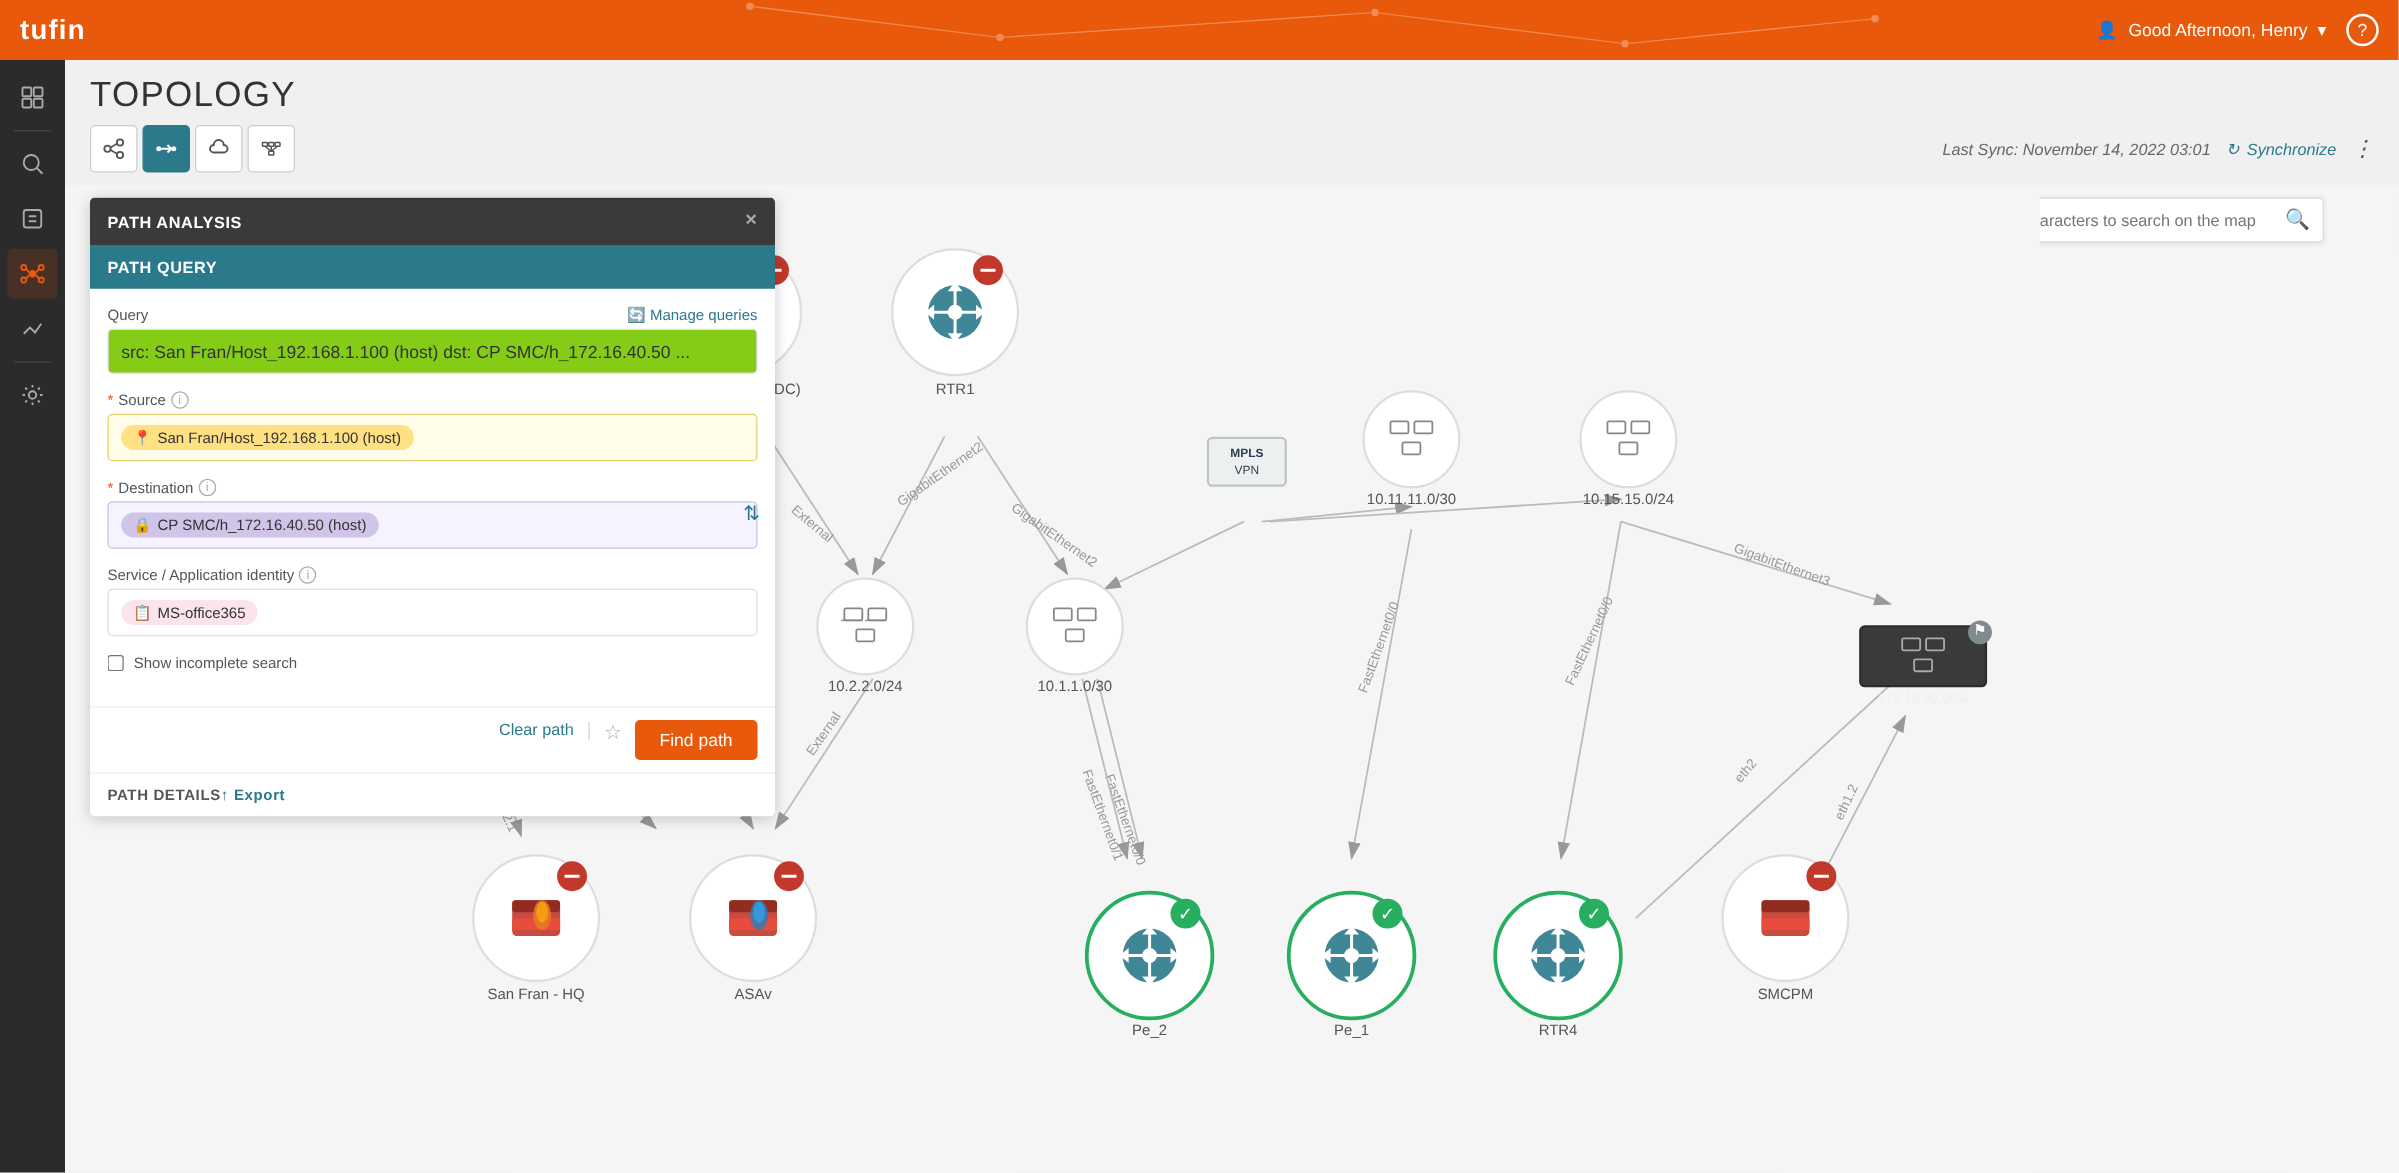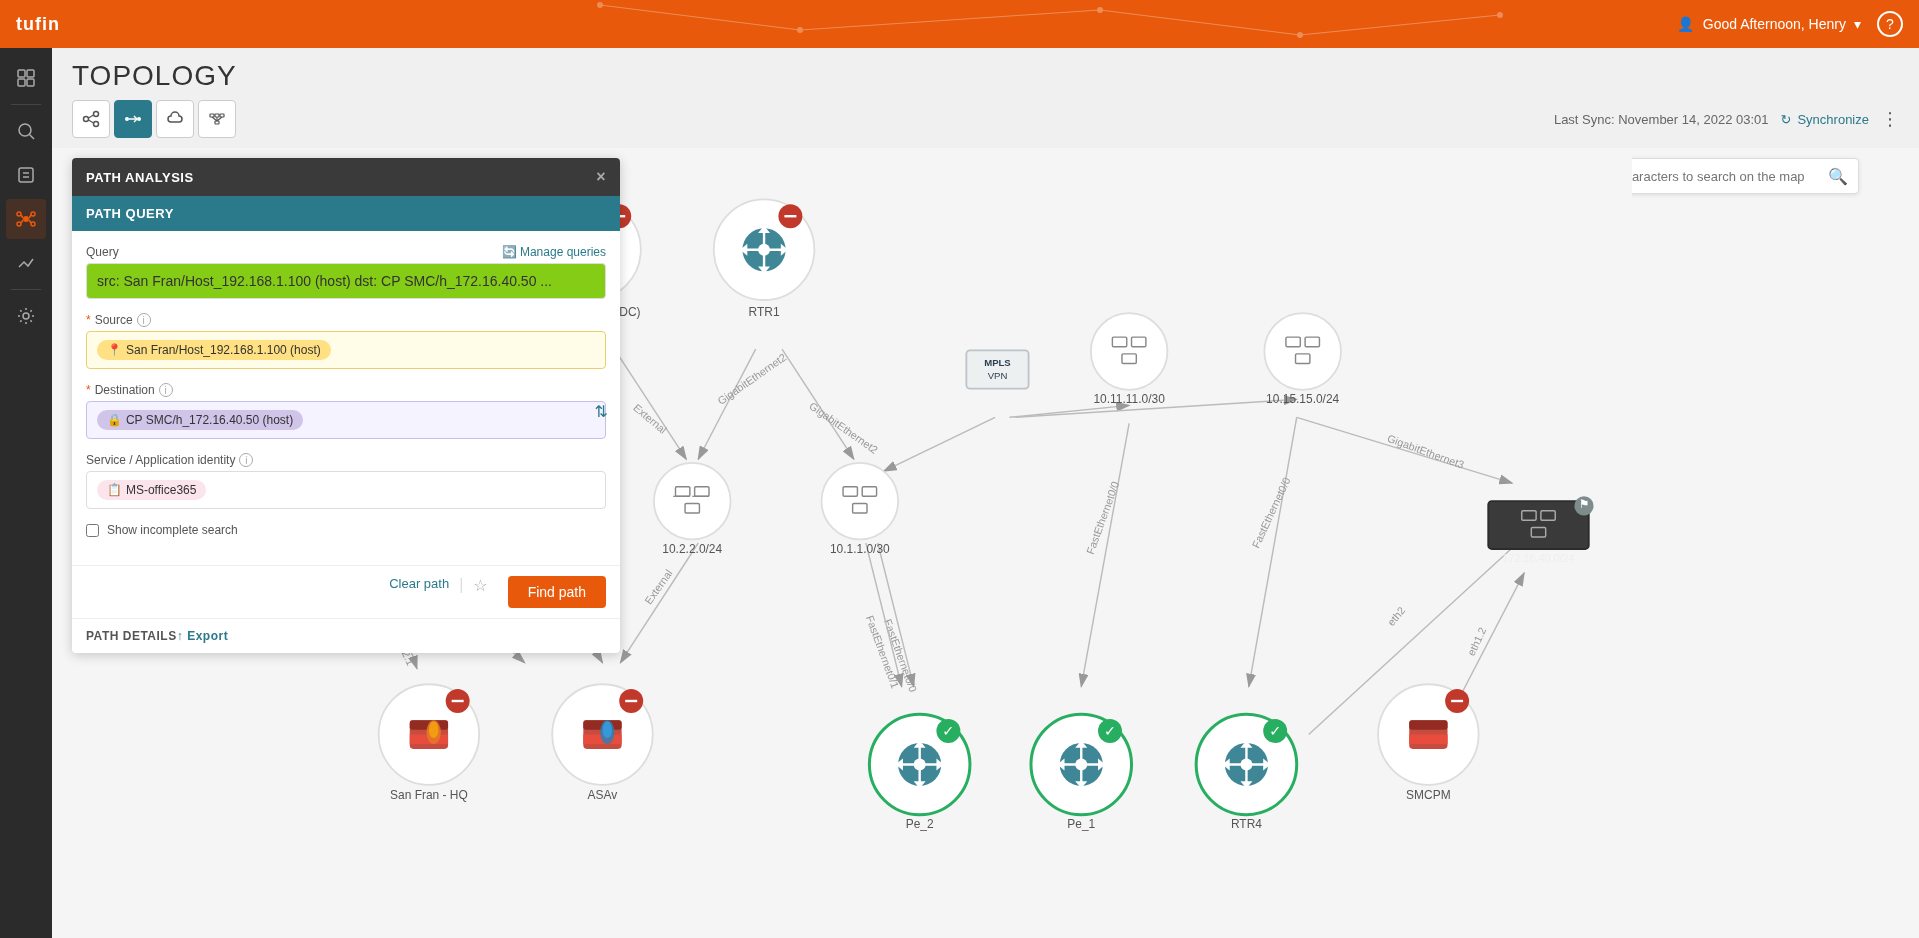--- a/index.html
+++ b/index.html
@@ -11,21 +11,21 @@
       height: 48px;
       display: flex;
       align-items: center;
       padding: 0 16px;
       justify-content: space-between;
       position: relative;
     }
     .header-logo {
       color: white;
       font-weight: bold;
-      font-size: 18px;
+      font-size: 22px;
       letter-spacing: 1px;
     }
     .header-right {
       display: flex;
       align-items: center;
       gap: 16px;
       color: white;
       font-size: 14px;
     }
     .header-user {
@@ -85,21 +85,21 @@
       display: flex; align-items: center; justify-content: space-between;
     }
     .toolbar-left { display: flex; gap: 4px; }
     .toolbar-btn {
       width: 38px; height: 38px;
       border: 1px solid #ccc; background: white; border-radius: 4px;
       display: flex; align-items: center; justify-content: center;
       cursor: pointer; color: #555; font-size: 16px;
     }
     .toolbar-btn.active { background: #2a7a8c; border-color: #2a7a8c; color: white; }
-    .toolbar-right { display: flex; align-items: center; gap: 12px; color: #666; font-size: 13px; }
+    .toolbar-right { display: flex; align-items: center; gap: 12px; color: #666; font-size: 13px; font-style: italic; }
     .sync-btn {
       display: flex; align-items: center; gap: 6px;
       color: #2a7a8c; cursor: pointer; font-size: 13px; font-weight: 500;
     }
     .more-btn { cursor: pointer; color: #555; font-size: 18px; }
 
     
     .map-container {
       position: absolute;
       top: 100px; left: 0; right: 0; bottom: 0;
@@ -222,21 +222,20 @@
     }
     .star-btn {
       background: none; border: none; cursor: pointer;
       color: #aaa; font-size: 16px;
     }
     .find-btn {
       background: #e8590c; color: white;
       border: none; border-radius: 4px;
       padding: 8px 20px; font-size: 14px; font-weight: 500;
       cursor: pointer;
-      margin-left: 10px;
     }
 
     .path-details-header {
       padding: 10px 14px;
       font-size: 12px; font-weight: 600; color: #555;
       letter-spacing: 0.5px;
       display: flex; align-items: center; 
       border-top: 1px solid #eee;
     }
     .export-btn {

